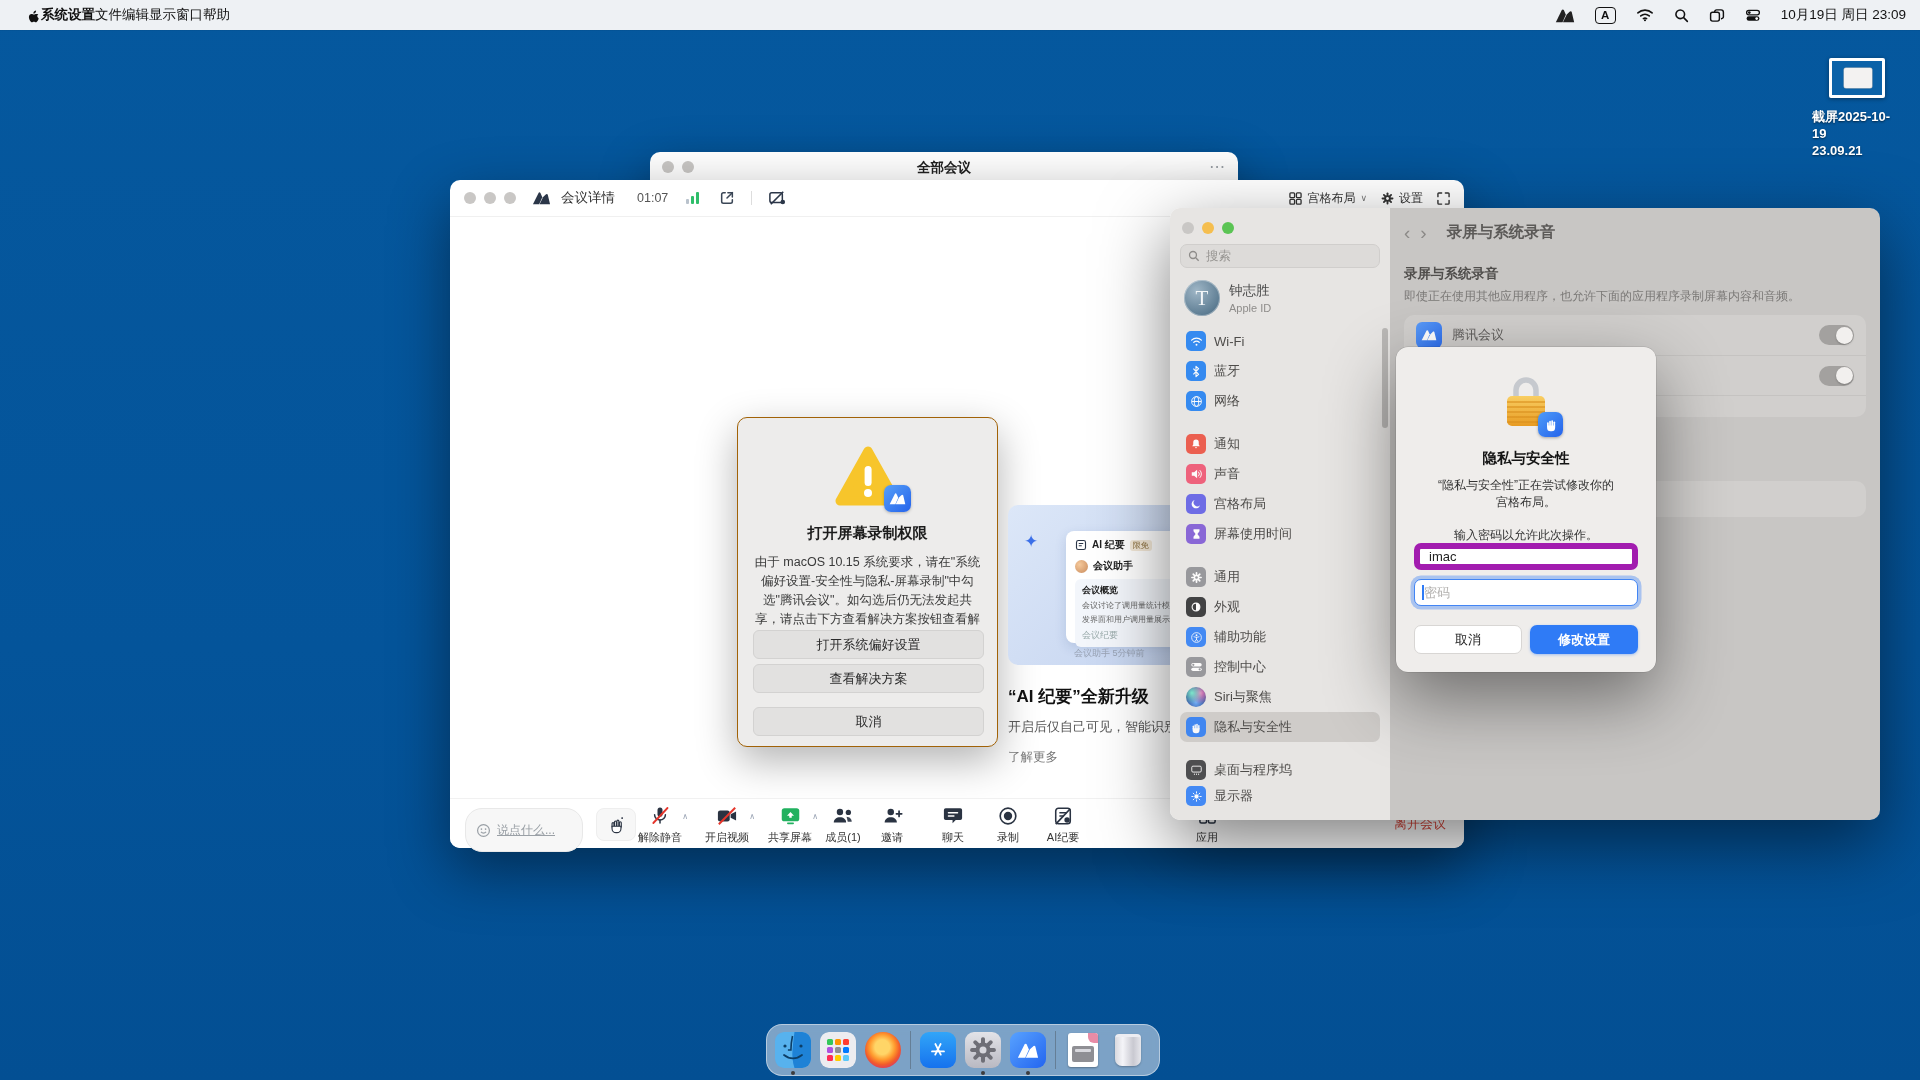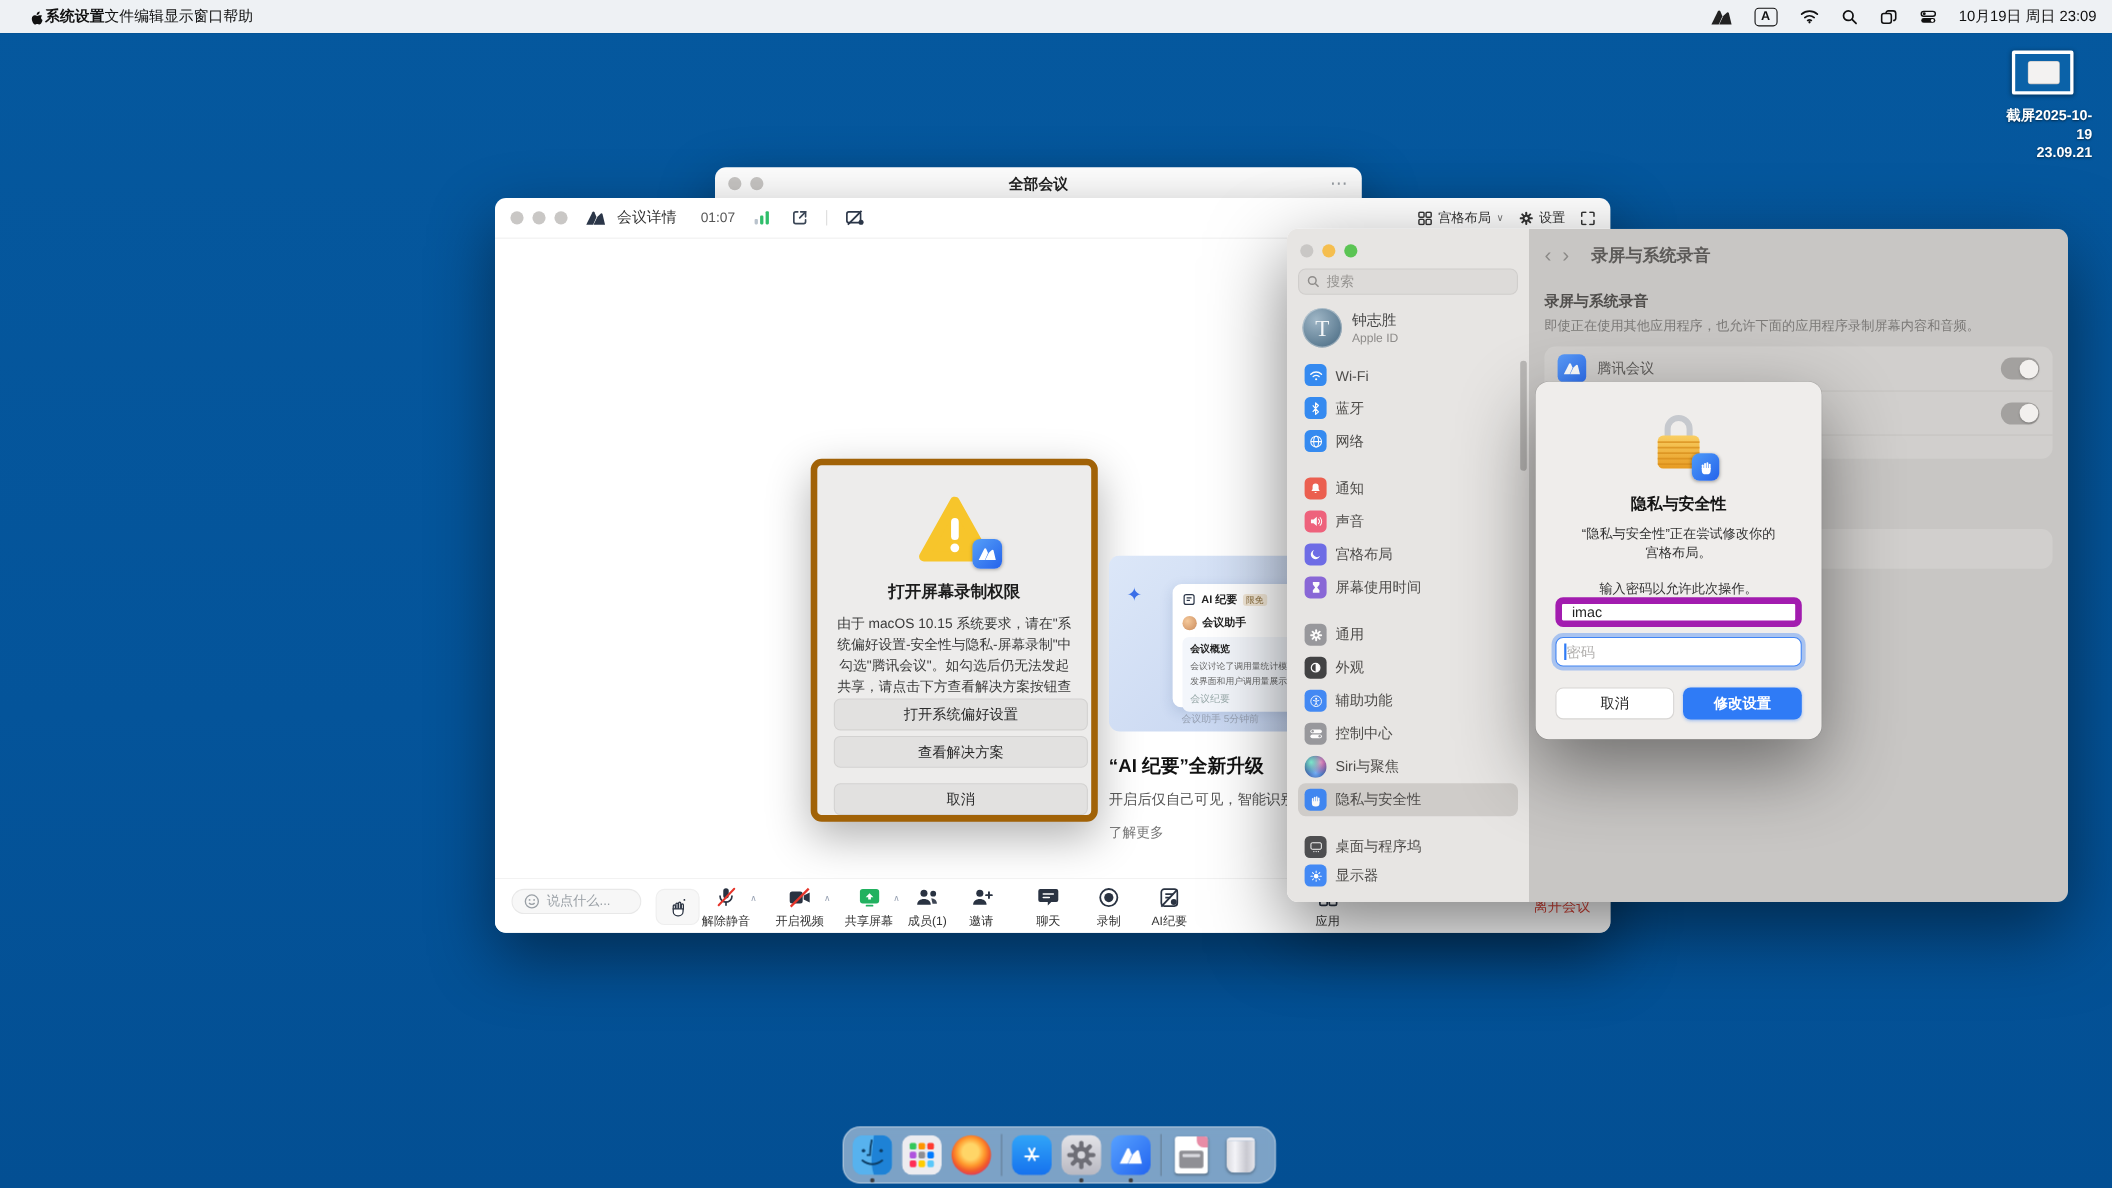--- a/index.html
+++ b/index.html
@@ -13,21 +13,21 @@
     font-size:13.5px; color:#111; box-shadow:0 0 1px rgba(0,0,0,.25); }
   .menubar .left { display:flex; align-items:center; padding-left:26px; }
   .menubar .left .mi { cursor:default; }
   .menubar .left .mi.app { font-weight:bold; }
   .menubar .right { margin-left:auto; display:flex; align-items:center; gap:20px; padding-right:14px; }
   .mbico { display:flex; align-items:center; }
   .abox { width:21px; height:17px; border:1.6px solid #111; border-radius:4px;
     display:flex; align-items:center; justify-content:center; font-size:11.5px; font-weight:bold; }
 
   
-  .shot { position:absolute; left:1812px; top:46px; width:90px; text-align:right; z-index:5; }
+  .shot { position:absolute; left:1812px; top:58px; width:90px; text-align:left; z-index:5; }
   .shot .thumb { width:56px; height:40px; margin:0 auto; background:#0B62A8; border:3px solid #fff;
     border-radius:2px; box-shadow:0 1px 4px rgba(0,0,0,.4); position:relative; }
   .shot .thumb .mini { position:absolute; left:12px; top:7px; width:28px; height:20px; background:#F3F2F1;
     border-radius:2px; box-shadow:0 0 0 .5px #bbb; }
   .shot .lbl { margin-top:10px; color:#fff; font-size:13px; font-weight:bold;
     text-shadow:0 1px 2px rgba(0,0,0,.55); line-height:17px; }
 
   
   .tl { width:12px; height:12px; border-radius:50%; flex:none; }
   .tl.gray { background:#C9C7C5; } .tl.yellow { background:#F5BE4F; } .tl.green { background:#5BC454; }
@@ -51,21 +51,21 @@
   .bars { display:flex; align-items:flex-end; gap:2px; height:12px; margin-left:10px; }
   .bars i { width:3px; border-radius:1px; display:block; }
 
   .banner { position:absolute; left:322px; top:46px; width:368px; height:33px; background:#F5F5F5;
     border-radius:8px; box-shadow:0 2px 8px rgba(0,0,0,.10); display:flex; align-items:center;
     padding:0 12px; gap:8px; font-size:13px; color:#333; }
   .banner .x { margin-left:auto; color:#8A8F98; font-size:13px; cursor:default; }
 
   
   .perm { position:absolute; left:287px; top:237px; width:261px; height:330px; background:#EDECEB;
-    border-radius:10px; box-shadow:0 14px 40px rgba(0,0,0,.30); border:6px solid #a16207; text-align:center; }
+    border-radius:10px; box-shadow:0 14px 40px rgba(0,0,0,.30); border:1px solid #a16207; text-align:center; }
   .perm .tri-wrap { position:relative; width:72px; height:66px; margin:26px auto 0; }
   .perm h3 { font-size:15px; color:#1c1c1c; margin-top:14px; }
   .perm .body { font-size:12.5px; color:#3A3A3A; line-height:19px; padding:10px 16px 0; text-align:center; }
   .perm .btn { position:absolute; left:15px; width:231px; height:29px; border-radius:6px; background:#E2E1E0;
     border:1px solid #D3D2D1; font-size:13px; color:#2B2B2B; display:flex; align-items:center; justify-content:center; }
 
   
   .aicard { position:absolute; left:558px; top:325px; width:266px; height:290px; overflow:hidden; }
   .aicard .visual { width:252px; height:160px; border-radius:10px;
     background:linear-gradient(135deg,#DCE7F8 0%,#CBD9F2 60%,#BFD0EE 100%); position:relative; }
@@ -83,23 +83,23 @@
     color:#888; font-size:8px; text-align:center; line-height:12px; box-shadow:0 1px 3px rgba(0,0,0,.12); }
   .mock .cut { font-size:9px; color:#9AA; margin-top:4px; }
   .aicard .foot { position:absolute; left:66px; top:142px; font-size:9px; color:#98A2B3; }
   .aicard h2 { margin-top:20px; font-size:17px; color:#111; font-weight:bold; }
   .aicard .desc { margin-top:9px; font-size:13px; color:#555; line-height:20px; width:250px; }
   .aicard .more { margin-top:12px; font-size:12.5px; color:#777; }
 
   
   .mtb { position:absolute; left:0; bottom:0; width:100%; height:50px; border-top:1px solid #F1F1F1;
     border-radius:0 0 10px 10px; background:#fff; }
-  .saypill { position:absolute; left:15px; top:9px; width:118px; height:23px; border:1px solid #E8E8E8;
+  .saypill { position:absolute; left:15px; top:9px; width:118px; height:44px; border:1px solid #E8E8E8;
     background:#F7F7F7; border-radius:17px; display:flex; align-items:center; gap:6px; padding:0 10px;
-    font-size:12px; color:#9AA0A6; }
+    font-size:12px; color:#9AA0A6;text-decoration:underline; }
   .hand { position:absolute; left:146px; top:9px; width:40px; height:33px; border-radius:8px; background:#F7F7F7;
     border:1px solid #EEE; display:flex; align-items:center; justify-content:center; }
   .tbi { position:absolute; top:5px; width:64px; text-align:center; color:#2A3342; }
   .tbi .ic { height:23px; display:flex; align-items:center; justify-content:center; gap:2px; position:relative; }
   .tbi .lb { font-size:11px; margin-top:3px; color:#333; }
   .tbi .caret { font-size:8px; color:#98A2B3; position:absolute; right:4px; top:8px; }
   .leave { position:absolute; right:18px; top:16px; font-size:13px; color:#D9453A; }
 
   
   .win-set { position:absolute; left:1170px; top:208px; width:710px; height:612px; z-index:30;

